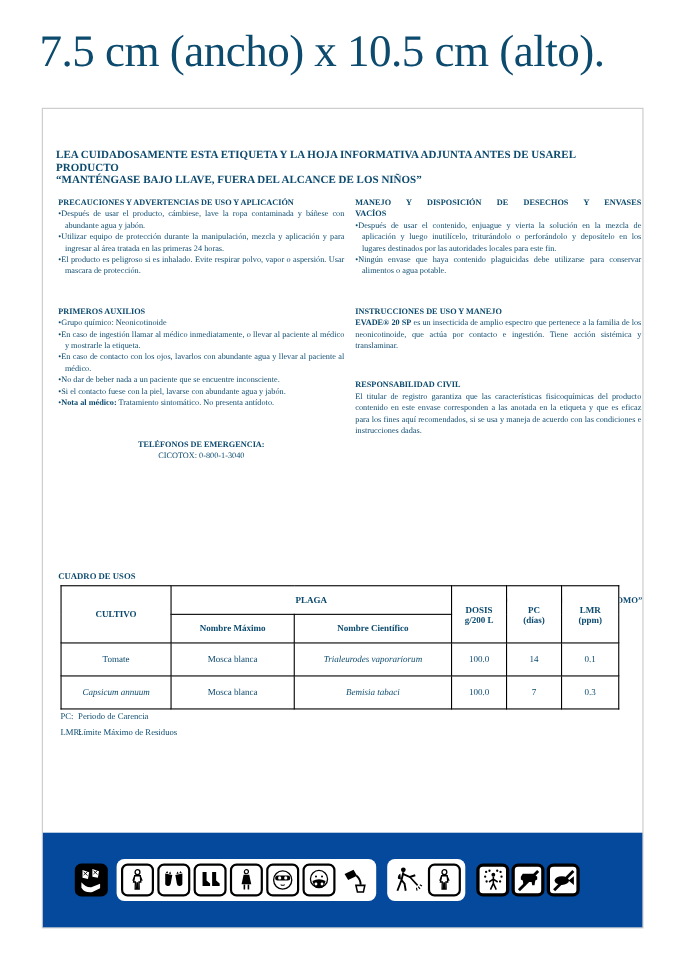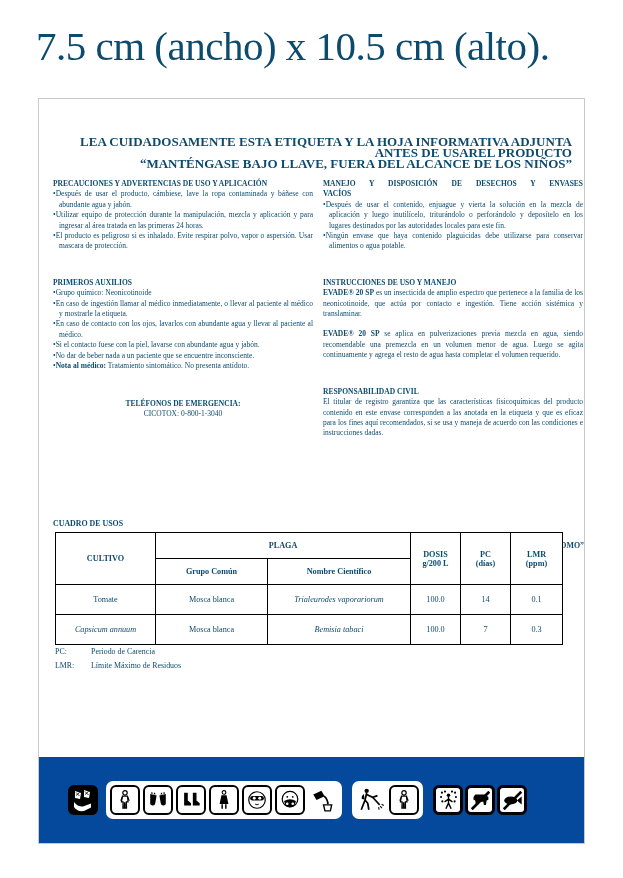--- a/index.html
+++ b/index.html
@@ -11,21 +11,21 @@
   .page-title {
     position:absolute; left:36px; top:22px;
     font-size:41px; font-weight:400; letter-spacing:-0.5px; white-space:nowrap;
   }
   .label-box {
     position:absolute; left:38px; top:98px; width:547px; height:746px;
     border:1px solid #c9c9c9; background:#fff;
   }
   .top-warning {
     position:absolute; top:37px; left:12px; right:12px;
-    text-align:right; font-weight:bold; font-size:13px; line-height:11px;
+    text-align:left; font-weight:bold; font-size:10px; line-height:11px;
   }
   .columns {
     position:absolute; top:80px; left:14px; right:1px;
     display:flex; gap:10px;
   }
   .col { flex:1; font-size:7.5px; line-height:10.4px; }
   h3.sec { font-size:7.5px; font-weight:bold; line-height:10.4px; }
   .just-line { text-align:justify; text-align-last:justify; }
   ul.bullets { list-style:none; }
   ul.bullets li {
@@ -53,21 +53,21 @@
   table.usage th, table.usage td {
     border:1.5px solid #000; text-align:center; vertical-align:middle;
     padding:1px 2px; background:#fff;
   }
   table.usage th { font-weight:bold; }
   .hrow1 { height:26px; } .hrow2 { height:26px; }
   .brow { height:30px; }
   .ital { font-style:italic; }
   .notes { position:absolute; top:548px; left:16px; font-size:7.9px; }
   .note-line { display:flex; margin-bottom:5px; }
-  .note-abbr { width:36px; }
+  .note-abbr { width:16px; }
   .footer-band {
     position:absolute; left:0; right:0; bottom:0; height:86px;
     display:flex; align-items:center; padding-left:29px;
   }
   .tile {
     width:30px; height:30px; border-radius:6px; flex:0 0 auto;
     display:flex; align-items:center; justify-content:center;
   }
   .tile.black { background:#000; }
   .tile.outline { background:#fff; border:2.5px solid #000; }
@@ -103,22 +103,22 @@
             <li>El producto es peligroso si es inhalado. Evite respirar polvo, vapor o aspersión. Usar mascara de protección.</li>
           </ul>
         </section>
 
         <section class="sec-gap">
           <h3 class="sec">PRIMEROS AUXILIOS</h3>
           <ul class="bullets">
             <li>Grupo químico: Neonicotinoide</li>
             <li>En caso de ingestión llamar al médico inmediatamente, o llevar al paciente al médico y mostrarle la etiqueta.</li>
             <li>En caso de contacto con los ojos, lavarlos con abundante agua y llevar al paciente al médico.</li>
+            <li>No dar de beber nada a un paciente que se encuentre inconsciente.</li>
             <li>Si el contacto fuese con la piel, lavarse con abundante agua y jabón.</li>
-            <li>No dar de beber nada a un paciente que se encuentre inconsciente.</li>
             <li><b>Nota al médico:</b><span> Tratamiento sintomático. No presenta antídoto.</span></li>
           </ul>
         </section>
 
         <div class="emergency">
           <div class="em-head">TELÉFONOS DE EMERGENCIA:</div>
           <div>CICOTOX: 0-800-1-3040</div>
         </div>
       </div>
 
@@ -128,21 +128,20 @@
           <h3 class="sec">VACÍOS</h3>
           <ul class="bullets">
             <li>Después de usar el contenido, enjuague y vierta la solución en la mezcla de aplicación y luego inutilícelo, triturándolo o perforándolo y deposítelo en los lugares destinados por las autoridades locales para este fin.</li>
             <li>Ningún envase que haya contenido plaguicidas debe utilizarse para conservar alimentos o agua potable.</li>
           </ul>
         </section>
 
         <section class="sec-gap">
           <h3 class="sec">INSTRUCCIONES DE USO Y MANEJO</h3>
           <p class="just"><b>EVADE® 20 SP</b><span> es un insecticida de amplio espectro que pertenece a la familia de los neonicotinoide, que actúa por contacto e ingestión. Tiene acción sistémica y translaminar.</span></p>
-          <p class="just p-gap"><b>EVADE® 20 SP</b><span> se aplica en pulverizaciones previa mezcla en agua, siendo recomendable una premezcla en un volumen menor de agua. Luego se agita continuamente y agrega el resto de agua hasta completar el volumen requerido.</span></p>
         </section>
 
         <section class="sec-gap">
           <h3 class="sec">RESPONSABILIDAD CIVIL</h3>
           <p class="just">El titular de registro garantiza que las características fisicoquímicas del producto contenido en este envase corresponden a las anotada en la etiqueta y que es eficaz para los fines aquí recomendados, si se usa y maneja de acuerdo con las condiciones e instrucciones dadas.</p>
         </section>
       </div>
     </div>
 
     <div class="consult-notice">“CONSULTE CON UN INGENIERO AGRÓNOMO”</div>
@@ -169,21 +168,21 @@
         <th rowspan="2">
               <div>PC</div>
               <div>(días)</div>
             </th>
         <th rowspan="2">
               <div>LMR</div>
               <div>(ppm)</div>
             </th>
       </tr>
       <tr class="hrow2">
-        <th>Grupo Común</th>
+        <th>Nombre Máximo</th>
         <th>Nombre Científico</th>
       </tr>
       <tr class="brow">
         <td>Tomate</td>
         <td>Mosca blanca</td>
         <td class="ital">Trialeurodes vaporariorum</td>
         <td>100.0</td>
         <td>14</td>
         <td>0.1</td>
       </tr>

